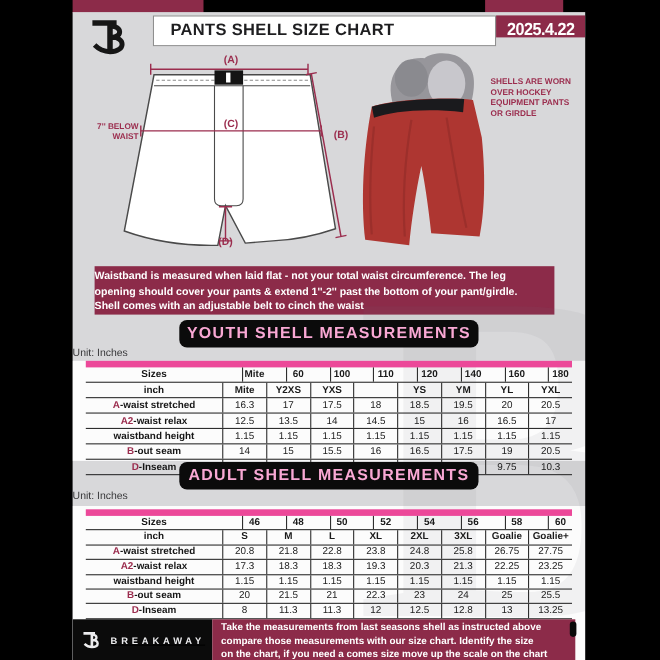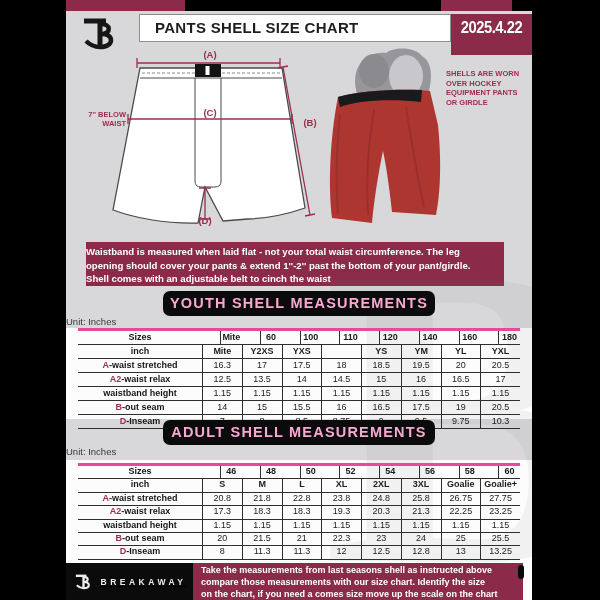--- a/index.html
+++ b/index.html
@@ -5,21 +5,21 @@
   html,body{margin:0;padding:0;background:#000;}
   .canvas{position:relative;width:600px;height:600px;background:#000;overflow:hidden;
           font-family:"Liberation Sans",sans-serif;}
   .topbar{position:absolute;top:0;height:12px;background:#8C2B49;}
   .page{position:absolute;left:66px;top:11px;width:466px;height:589px;background:#D8D8DA;overflow:hidden;}
 
   
   .logo{position:absolute;left:12px;top:3px;width:46px;height:40px;}
   .title-box{position:absolute;left:73px;top:3px;width:312px;height:28px;background:#fff;border:1px solid #8f8f8f;box-sizing:border-box;}
   .title-box span{display:block;line-height:26px;padding-left:15px;font-size:15px;font-weight:700;color:#1e1e20;letter-spacing:.3px;}
-  .date-box{position:absolute;left:385px;top:3px;width:81px;height:41px;background:#8C2B49;}
+  .date-box{position:absolute;left:385px;top:3px;width:81px;height:20px;background:#8C2B49;}
   .date-box span{display:block;text-align:center;line-height:28px;color:#fff;font-weight:700;font-size:16px;letter-spacing:-.5px;transform:scaleX(.92);}
 
   
   .dim-label{position:absolute;color:#9B2D4E;font-weight:700;font-size:9.5px;width:36px;text-align:center;}
   .waist-note{position:absolute;left:4px;top:99px;width:56px;text-align:right;color:#9B2D4E;font-weight:700;font-size:7.5px;line-height:9px;}
   .shell-note{position:absolute;left:380px;top:58px;width:92px;color:#9B2D4E;font-weight:700;font-size:7.5px;line-height:9.5px;}
 
   
   .banner{position:absolute;left:0;top:231px;width:418px;height:44px;background:#8C2B49;color:#fff;
           font-weight:700;font-size:9.6px;line-height:13.5px;text-align:left;padding-top:3px;box-sizing:border-box;margin-left:20px;}
@@ -27,21 +27,21 @@
   .white-band{position:absolute;left:0;width:466px;background:#FCFCFC;}
   .watermark{position:absolute;right:-78px;top:255px;font-family:"Liberation Serif",serif;font-weight:700;
              font-size:430px;line-height:300px;color:rgba(110,110,125,.08);z-index:1;pointer-events:none;}
 
   .pill{position:absolute;left:97px;width:272px;height:25px;background:#0B0B0B;border-radius:7px;z-index:2;
         color:#f9a8d4;font-weight:700;font-size:14.5px;letter-spacing:1.2px;text-align:center;line-height:25px;}
   .unit{position:absolute;left:0;width:466px;text-align:left;font-size:9.5px;color:#38383a;z-index:2;}
 
   .stable{position:absolute;left:12px;width:442px;z-index:2;}
   .trow{display:grid;grid-template-columns:124px repeat(8,1fr);height:13px;line-height:12px;border-bottom:1px solid #2e2e2e;}
-  .trow:first-child{border-top:3px solid #ec4899;gap:18px;}
+  .trow:first-child{border-top:6px solid #ec4899;gap:18px;}
   .stable.compact .trow{height:12.4px;line-height:11.6px;}
   .tlabel{font-size:9px;font-weight:700;color:#161616;text-align:center;overflow:hidden;}
   .tcell{font-size:9px;color:#1b1b1b;text-align:center;border-left:1px solid #2e2e2e;overflow:hidden;}
   .thead .tcell{font-weight:700;}
   .tprefix{color:#9B2D4E;}
 
   
   .footer-logo-box{position:absolute;left:0;top:552px;width:127px;height:37px;background:#0B0B0B;z-index:3;
                    display:flex;align-items:center;justify-content:center;gap:6px;text-decoration:underline;}
   .footer-brand{color:#ececee;font-weight:700;font-size:8.5px;letter-spacing:3.5px;}

